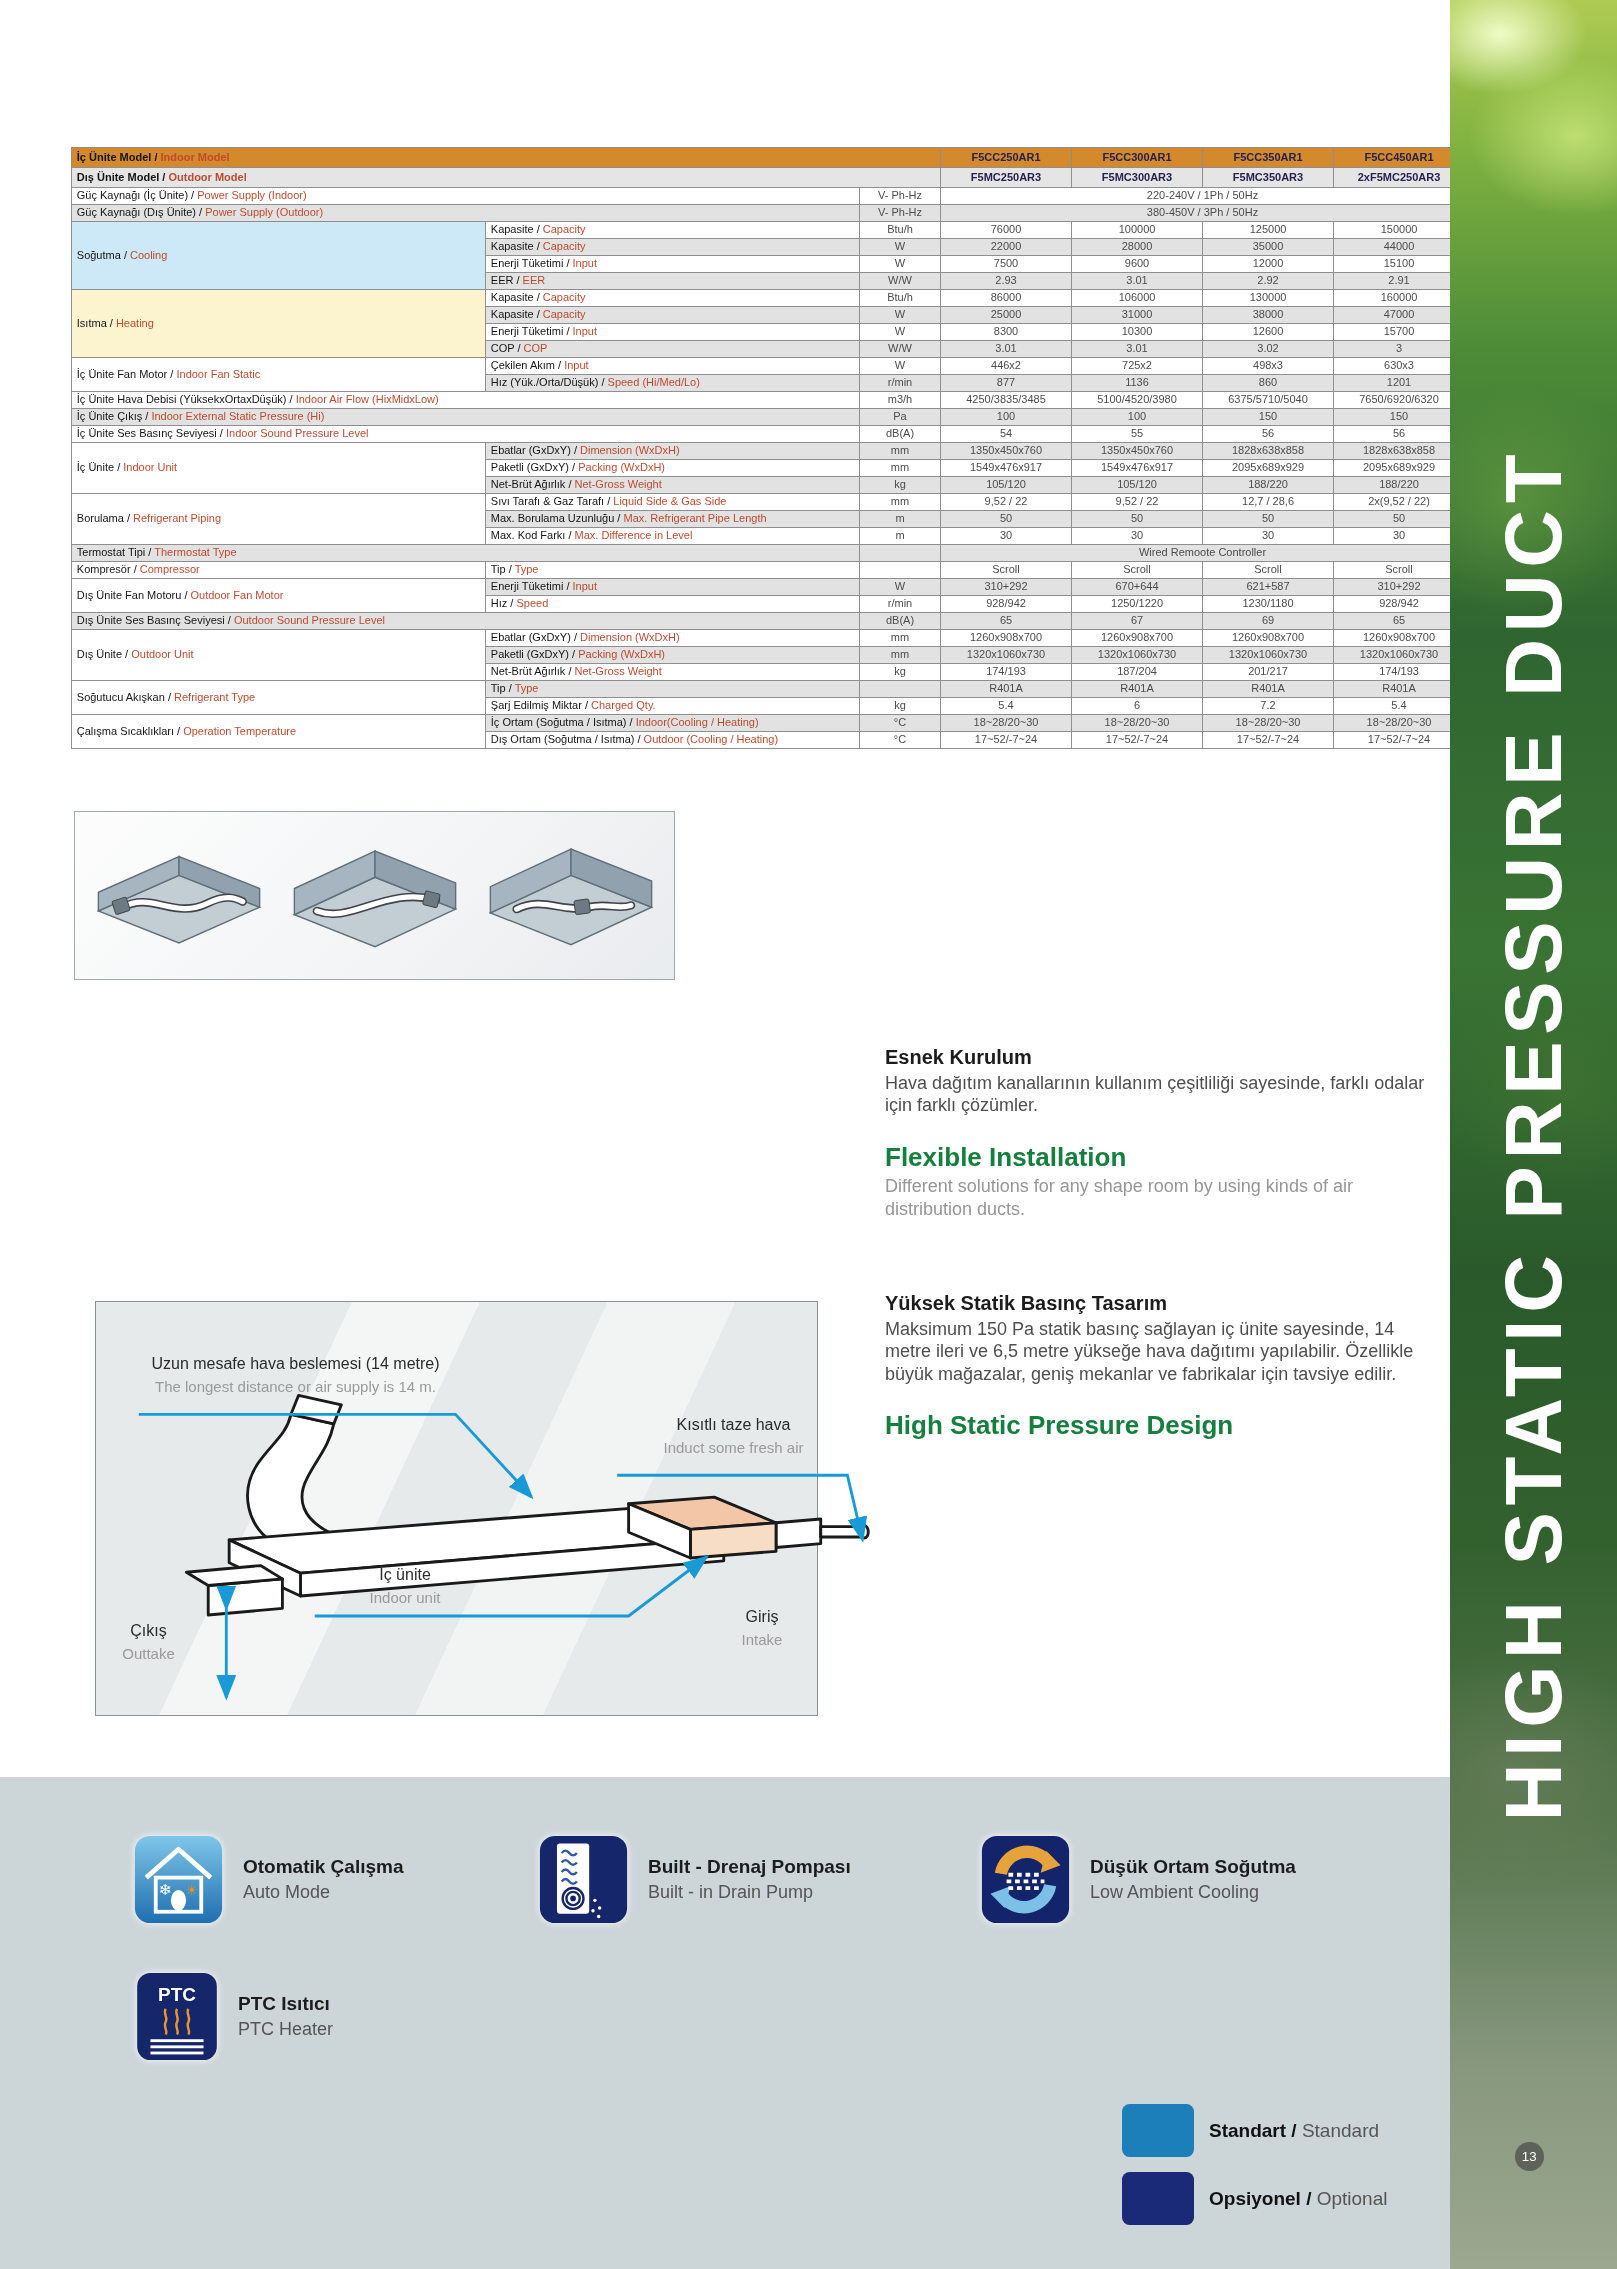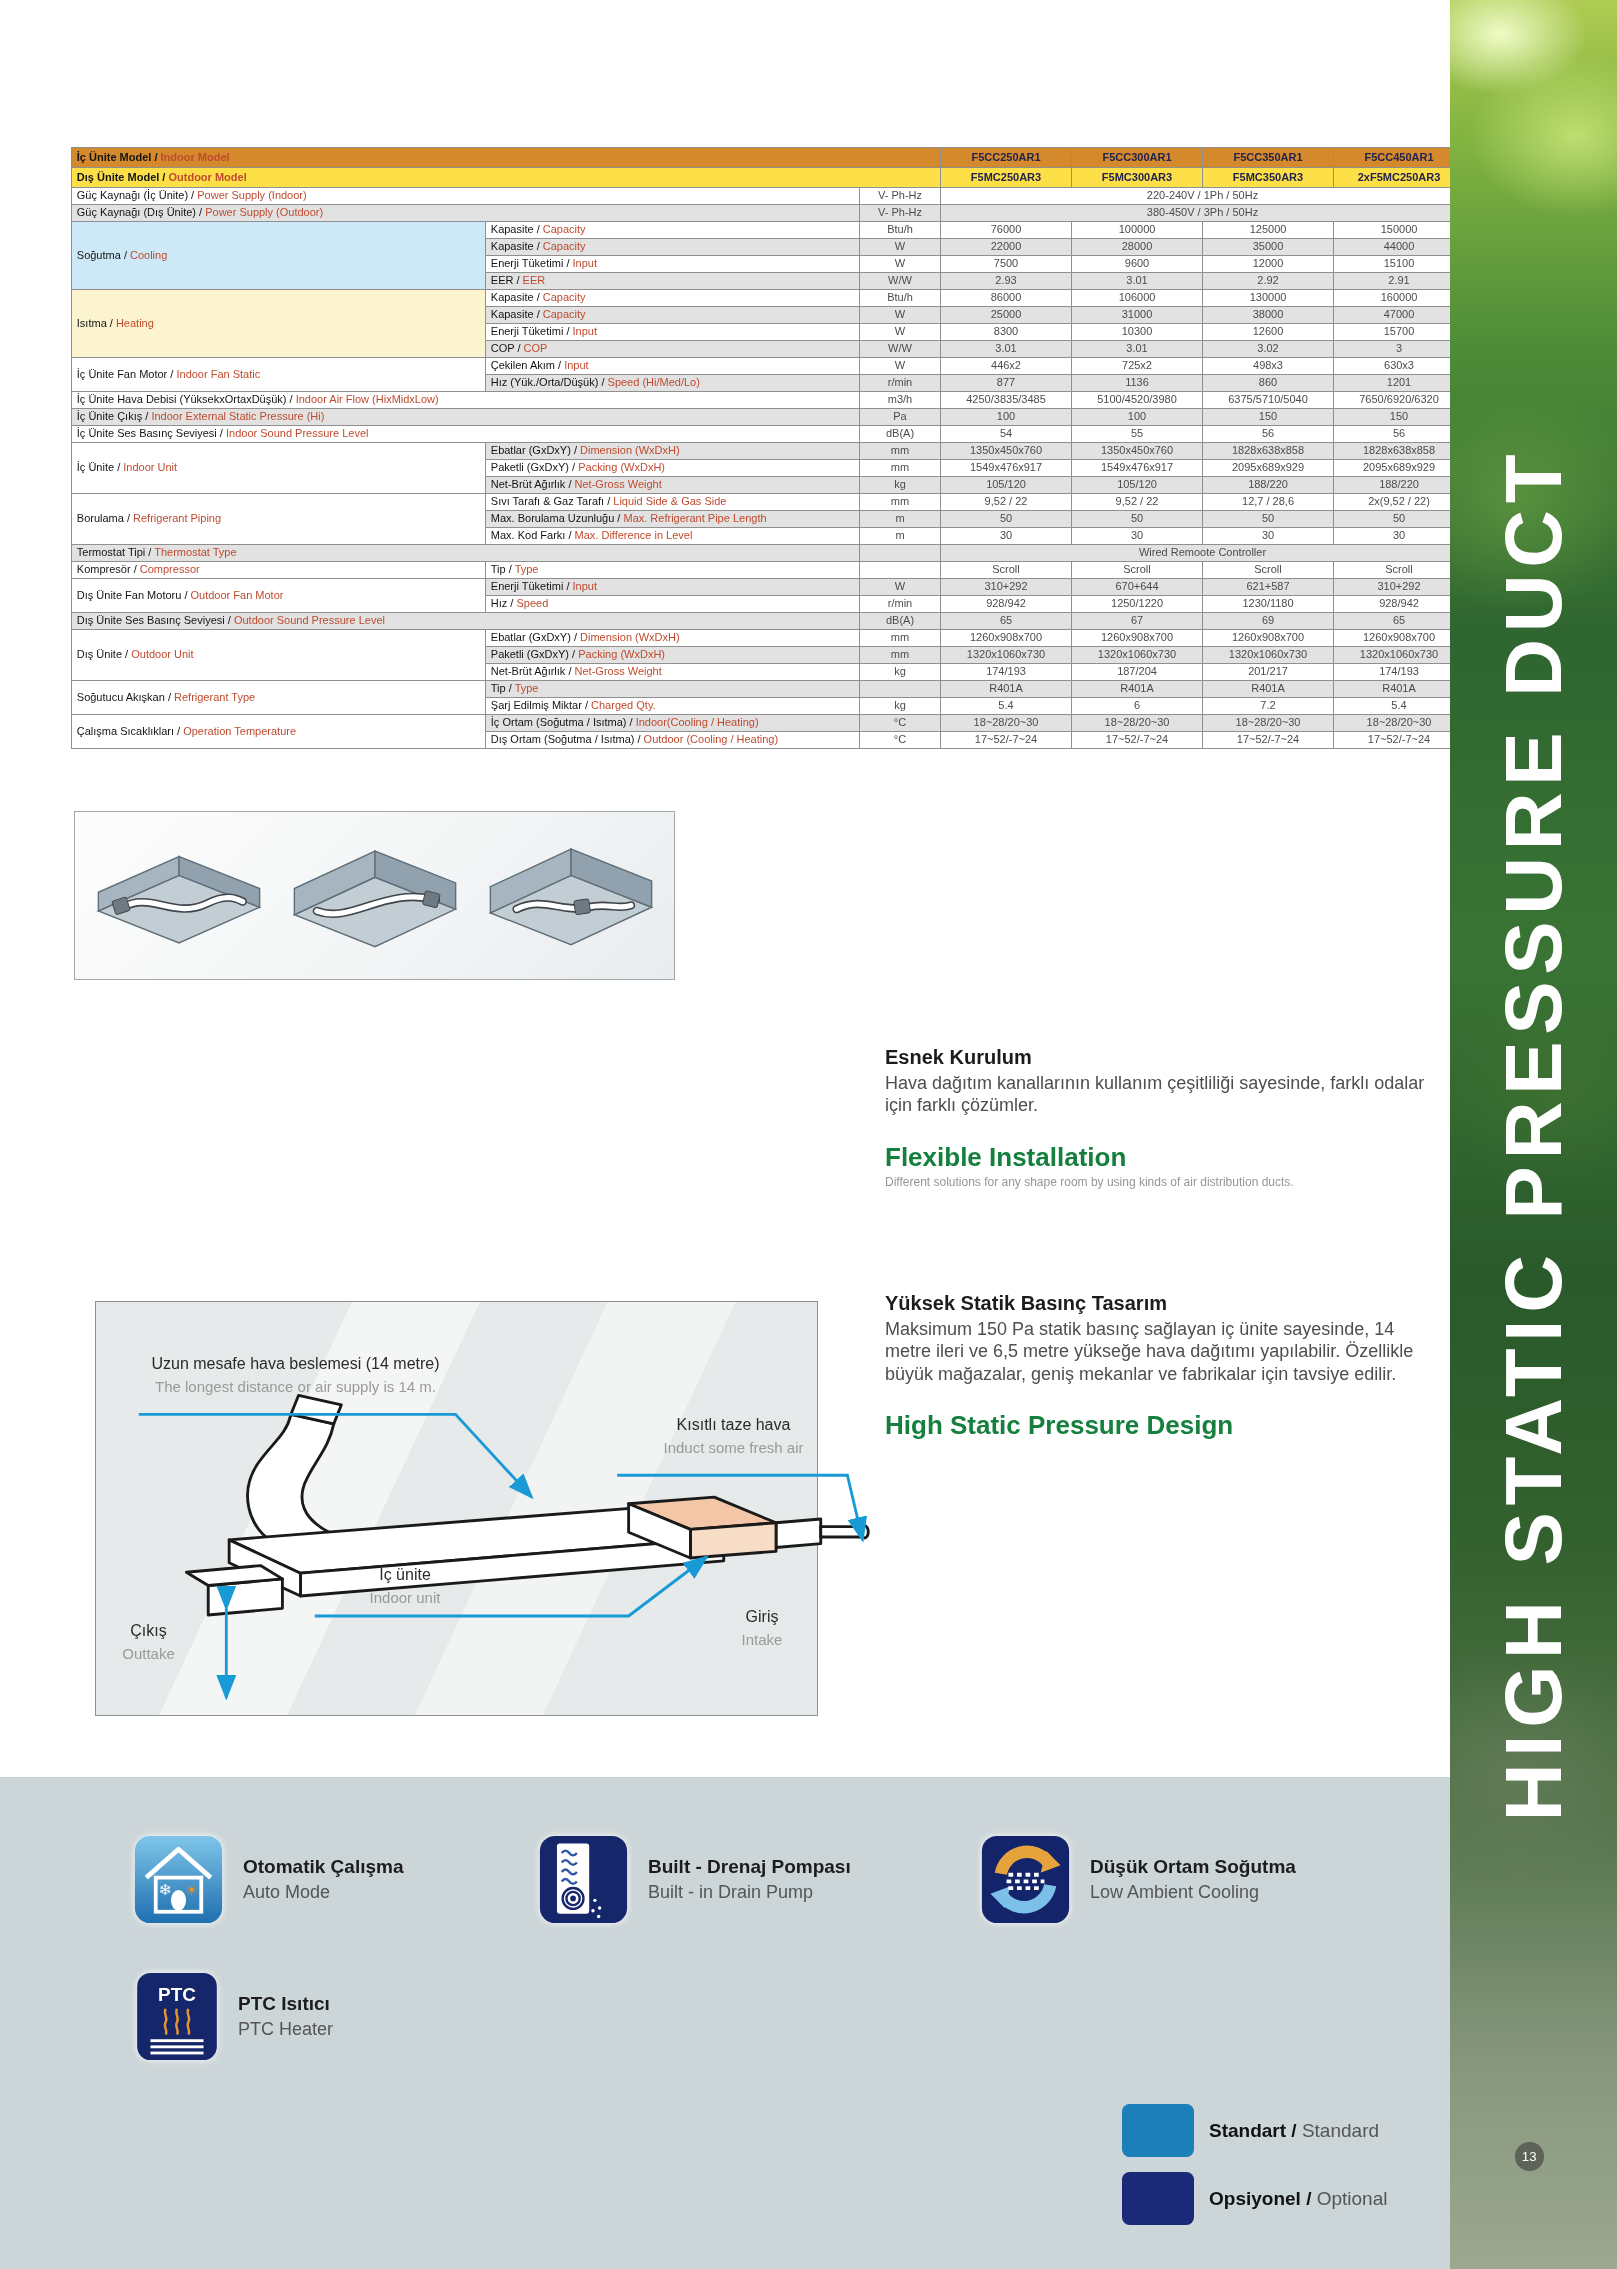--- a/index.html
+++ b/index.html
@@ -3,41 +3,41 @@
 <meta charset="utf-8">
 <style>
   html,body{margin:0;padding:0;}
   body{width:1618px;height:2269px;position:relative;background:#fff;font-family:"Liberation Sans",sans-serif;overflow:hidden;}
 
   
   .spec-table{position:absolute;left:71px;top:147px;width:1393px;border-collapse:collapse;table-layout:fixed;}
   .spec-table td{border:1px solid #8f8f8f;height:16px;padding:0 4.8px;font-size:11px;line-height:1.05;white-space:nowrap;overflow:hidden;background:#fff;}
   .spec-table tr.hdr td{height:19px;}
   .hdr-orange td{background:#d4892c;}
-  .hdr-yellow td{background:#fde047;}
+  .hdr-yellow td{background:#e5e5e5;}
   .hlabel{font-weight:bold;font-size:12px;}
   .model{font-weight:bold;text-align:center;color:#23234e;font-size:11.4px;}
   .htr,.ltr{color:#141414;}
   .hen,.len{color:#bf4a2e;}
   .lcell,.scell{color:#141414;}
   .ucell,.vcell{text-align:center;color:#4c4c4c;}
   td.alt{background:#e2e2e2;}
   td.g-blue{background:#cde8f6;}
   td.g-yellow{background:#fcf4cf;}
   td.g-white{background:#fff;}
 
   
   .illus-box{position:absolute;left:74px;top:811px;width:601px;height:169px;border:1px solid #a2a8ac;background:linear-gradient(135deg,#fdfdfd 0%,#f2f4f5 60%,#e9ecee 100%);display:flex;align-items:center;justify-content:space-between;padding:0 9.5px;box-sizing:border-box;}
 
   
   .tblock{position:absolute;width:550px;}
   .t-title{font-size:20px;font-weight:bold;color:#1c1c1c;margin:0 0 2.9px 0;}
   .t-body{font-size:18px;color:#4e4e4e;line-height:1.24;margin:0;}
   .t-title-en{font-size:26px;font-weight:bold;color:#15803d;margin:25px 0 2.9px 0;}
-  .t-body-en{font-size:12px;color:#969696;line-height:1.24;margin:0;}
+  .t-body-en{font-size:18px;color:#969696;line-height:1.24;margin:0;}
 
   
   .diagram-box{position:absolute;left:95px;top:1301px;width:723px;height:415px;border:1px solid #8b9196;box-sizing:border-box;background-color:#e7eaea;background-image:linear-gradient(115deg,transparent 28%,rgba(255,255,255,.55) 28%,rgba(255,255,255,.55) 42%,transparent 42%,transparent 56%,rgba(255,255,255,.45) 56%,rgba(255,255,255,.45) 70%,transparent 70%);}
   .diagram-box svg{position:absolute;left:0;top:0;}
   .dlabel{position:absolute;text-align:center;}
   .dtr{font-size:16px;color:#2b2b2b;}
   .den{font-size:15px;color:#9a9a9a;margin-top:4.8px;}
 
   
   .bottom-section{position:absolute;left:0;top:1777px;width:1618px;height:493px;background:#ccd5d8;}

